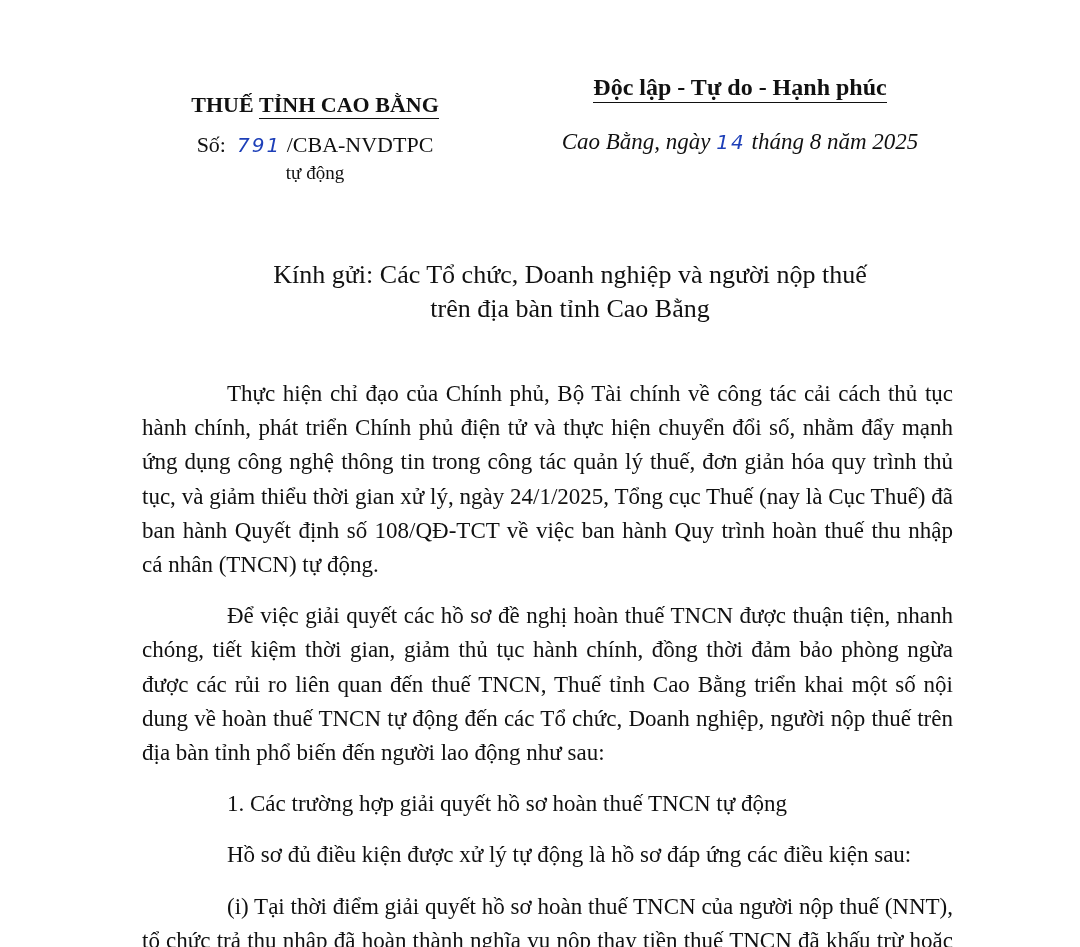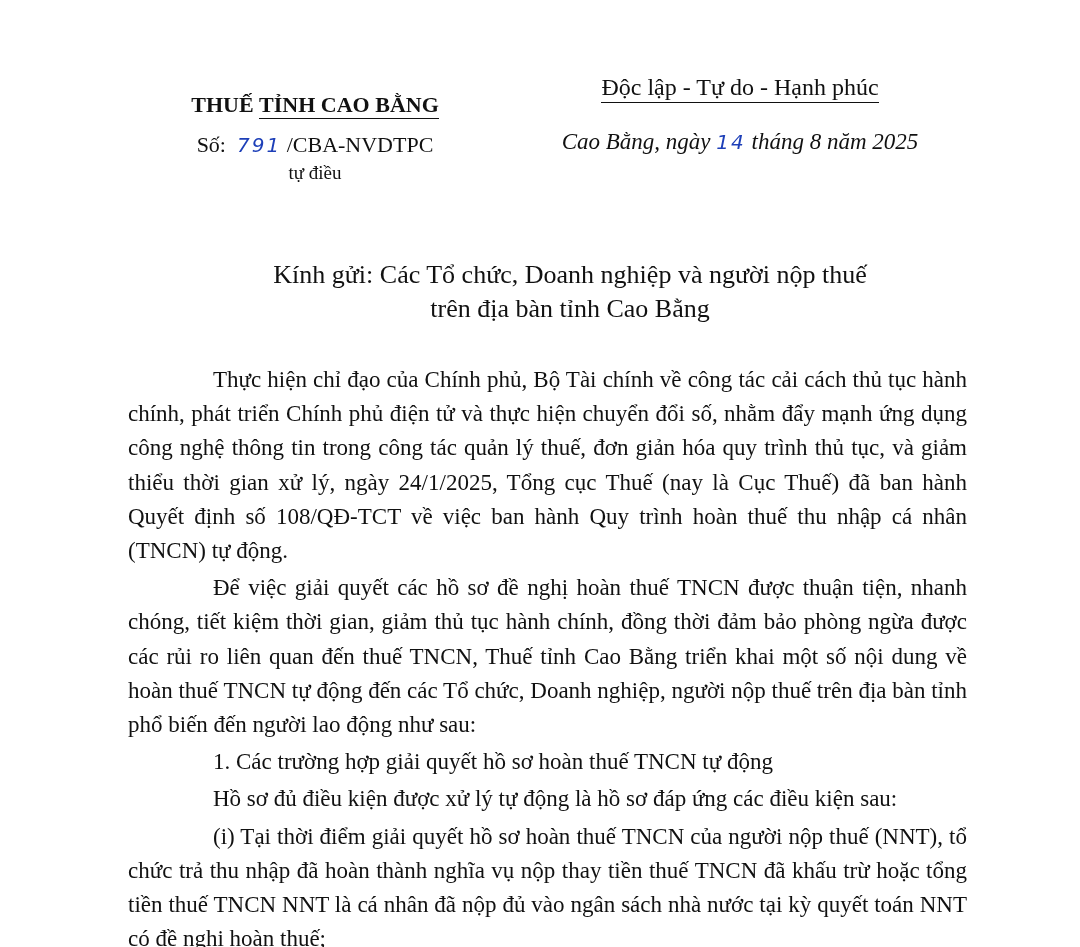--- a/index.html
+++ b/index.html
@@ -9,38 +9,38 @@
     }
     .left-col { position: absolute; left: 150px; top: 72px; width: 330px; text-align: center; }
     .left-col .l1 { font-size: 22px; line-height: 30px; }
     .left-col .l2 { font-size: 22px; line-height: 30px; font-weight: bold; }
     .left-col .l2 .ul { display: inline-block; border-bottom: 1.5px solid #111; line-height: 26px; margin-top: 20px; }
     .left-col .l3 { font-size: 22px; line-height: 30px; margin-top: 10px; }
     .left-col .l4 { font-size: 19px; line-height: 25px; }
     .hand { color: #1d3fb8; font-family: "DejaVu Sans", sans-serif; font-style: italic; font-size: 20px; letter-spacing: 2px; }
     .right-col { position: absolute; left: 480px; top: 72px; width: 520px; text-align: center; }
     .right-col .r1 { font-size: 22px; line-height: 30px; font-weight: bold; }
-    .right-col .r2 { font-size: 24px; line-height: 30px; font-weight: normal; display: inline-block; border-bottom: 1.5px solid #111; }
+    .right-col .r2 { font-size: 24px; line-height: 30px; font-weight: bold; display: inline-block; border-bottom: 1.5px solid #111; }
     .right-col .r3 { font-size: 23px; line-height: 30px; font-style: italic; margin-top: 24px; }
     .recipient { position: absolute; left: 250px; top: 258px; width: 640px; text-align: center; font-size: 26px; line-height: 34px; }
     .body-text { position: absolute; left: 125px; top: 360px; width: 845px; font-size: 23px; line-height: 34.2px; text-align: justify; }
-    .body-text p { margin: 3px; text-indent: 85px; text-align: justify; text-align-last: left; }
+    .body-text p { margin: 17px; text-indent: 85px; text-align: justify; text-align-last: left; }
     .body-text p.heading { font-weight: normal; }
   </style>
 </head>
 <body>
 
 <div class="left-col">
   <div class="l2"><span>THUẾ </span><span class="ul">TỈNH CAO BẰNG</span></div>
   <div class="l3">
     <span>Số:</span>&nbsp;
     <span class="hand">791</span>
     <span>/CBA-NVDTPC</span>
   </div>
-  <div class="l4">tự điều</div>
+  <div class="l4">tự động</div>
 </div>
 
 <div class="right-col">
   <div class="r2">Độc lập - Tự do - Hạnh phúc</div>
   <div class="r3">
     <span>Cao Bằng, ngày</span>
     <span class="hand">14</span>
     <span>tháng 8 năm 2025</span>
   </div>
 </div>

